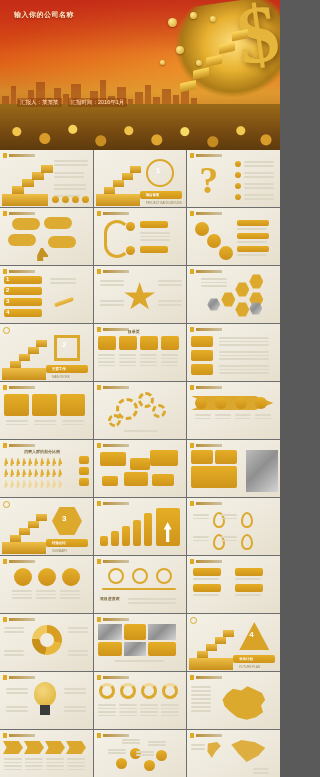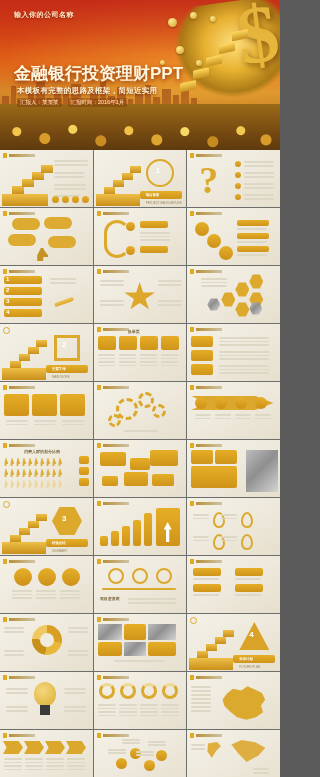--- a/index.html
+++ b/index.html
@@ -171,22 +171,20 @@
     <div class="coin-fly" style="left:168px;top:18px;width:9px;height:9px"></div>
     <div class="coin-fly" style="left:190px;top:12px;width:7px;height:7px"></div>
     <div class="coin-fly" style="left:210px;top:16px;width:6px;height:6px"></div>
     <div class="coin-fly" style="left:176px;top:46px;width:8px;height:8px"></div>
     <div class="coin-fly" style="left:196px;top:60px;width:6px;height:6px"></div>
     <div class="coin-fly" style="left:160px;top:60px;width:5px;height:5px"></div>
 
     <div class="hero-coins"></div>
 
     <div class="hero-company">输入你的公司名称</div>
-    <div class="hero-title">金融银行投资理财PPT</div>
-    <div class="hero-sub">本模板有完整的思路及框架，简短近实用</div>
     <div class="hero-meta">
       <span>汇报人：某某某</span>
       <span>汇报时间：2016年1月</span>
     </div>
   </div>
 
   <div class="grid" id="grid">
       <div class="slide">
         <div class="sh">
           <b></b>

